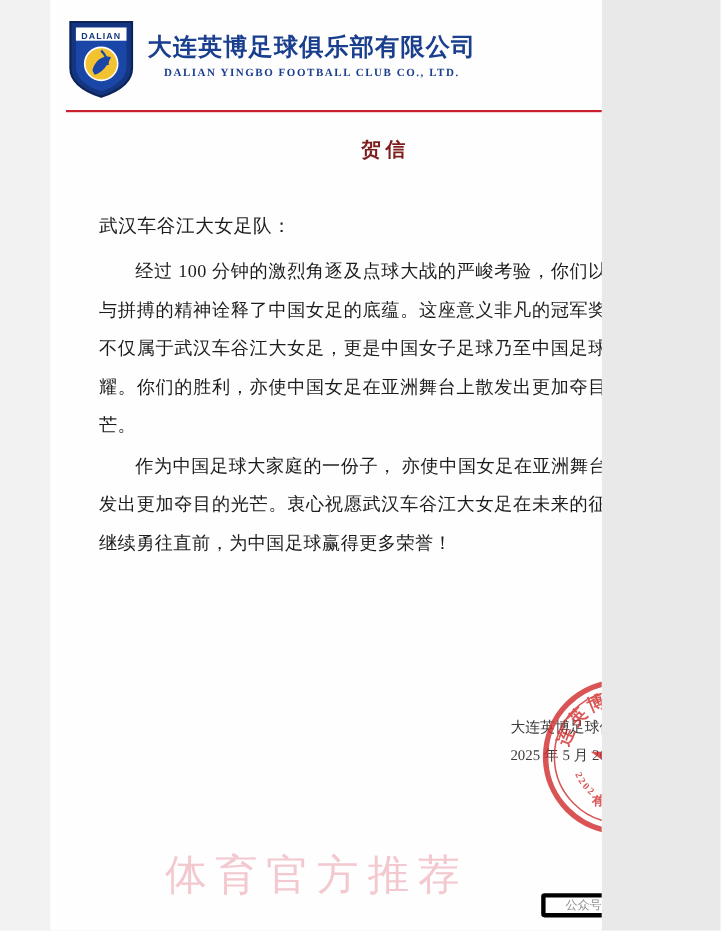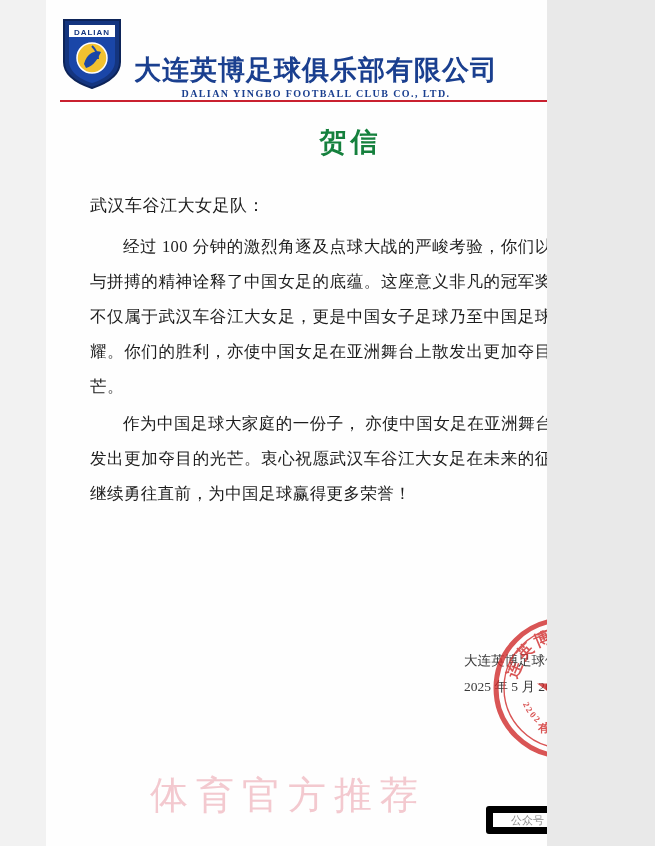--- a/index.html
+++ b/index.html
@@ -55,27 +55,26 @@
   }
   .crest svg { display:block; }
 
   .org-block {
     position: absolute;
     left: 74px;
     top: 14px;
   }
   .org-cn {
     font-family: "Liberation Serif", "DejaVu Serif", serif;
-    font-size: 27px;
+    font-size: 22px;
     font-weight: bold;
     color: #1a3f8f;
     letter-spacing: 1px;
     line-height: 26px;
     white-space: nowrap;
-    margin-top: 27px;
   }
   .org-en {
     font-family: "Liberation Serif", "DejaVu Serif", serif;
     font-size: 10px;
     font-weight: bold;
     color: #1a3f8f;
     letter-spacing: 1.4px;
     line-height: 16px;
     margin-top: 3px;
     white-space: nowrap;
@@ -90,24 +89,24 @@
     background: #c9202f;
   }
 
   
   .doc-title {
     position: absolute;
     left: 0;
     top: 124px;
     width: 609px;
     text-align: center;
-    font-size: 27px;
+    font-size: 18px;
     font-weight: bold;
     letter-spacing: 4px;
-    color: #15803d;
+    color: #7f1d1d;
     font-family: Liberation Sans, sans-serif;
   }
   .content {
     position: absolute;
     left: 44px;
     top: 188px;
     width: 496px;
     color: #1c1c1c;
     font-size: 16.5px;
     line-height: 35px;
@@ -167,21 +166,21 @@
     display: flex;
     align-items: center;
     gap: 5px;
     font-size: 12.5px;
     color: #9a9a9a;
     font-family: "Liberation Sans", sans-serif;
   }
   .credit-badge {
     font-size: 11px;
     color: #8d8d8d;
-    border: 7px solid #000000;
+    border: 4px solid #000000;
     border-radius: 3px;
     padding: 0 18px;
     line-height: 14px;
   }
   .credit-avatar {
     width: 14px;
     height: 14px;
     border-radius: 50%;
     background: #cfcfcf;
     display: inline-block;

